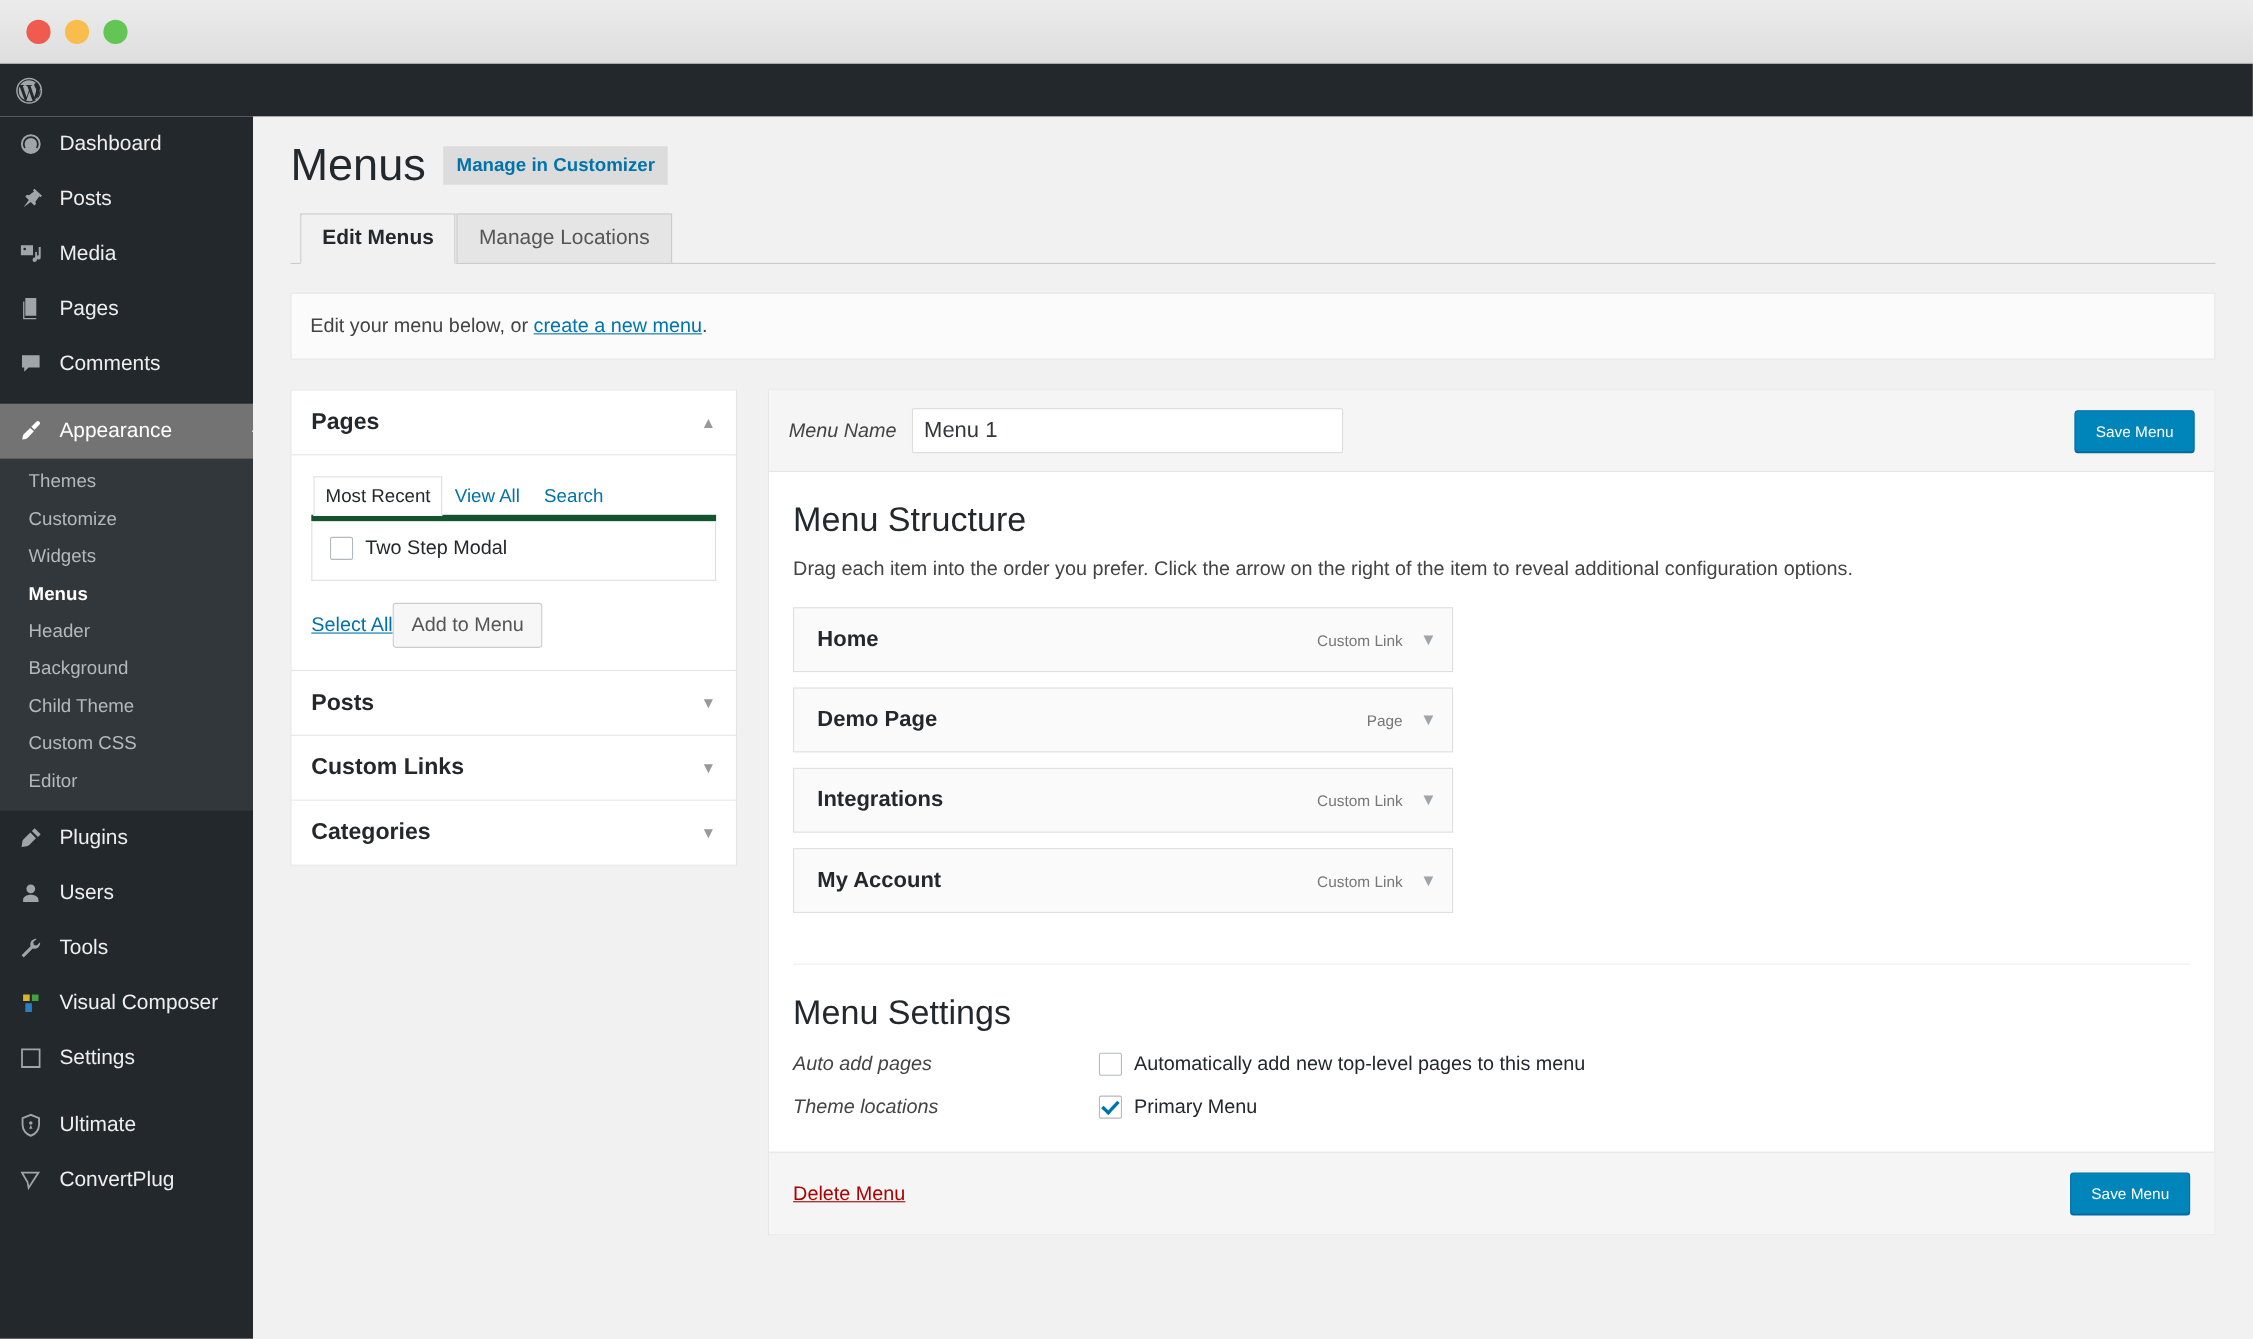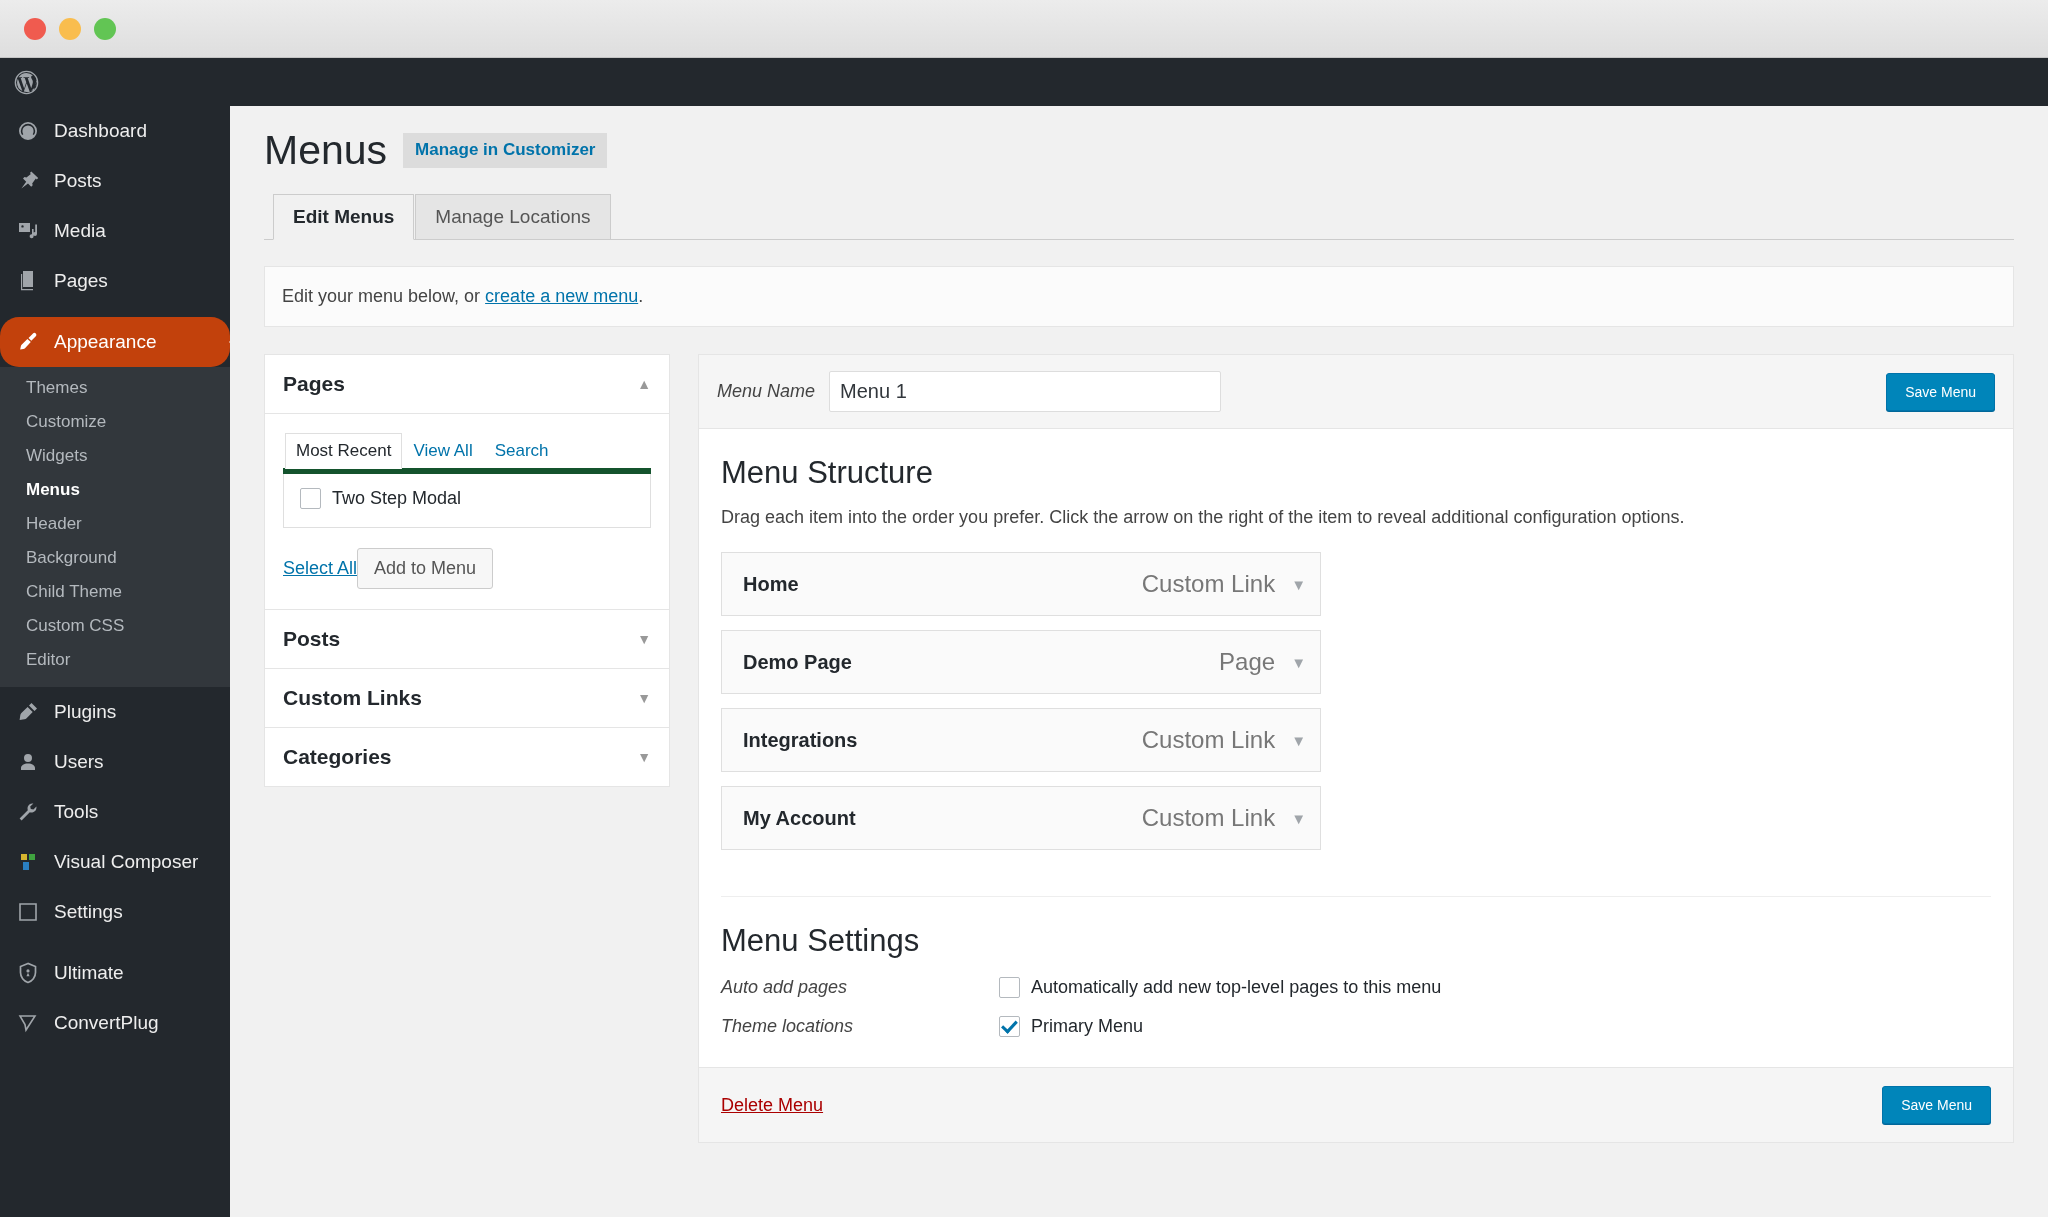--- a/index.html
+++ b/index.html
@@ -67,23 +67,22 @@
     cursor: pointer;
   }
   .menu-top .mi {
     width: 32px; height: 26px;
     margin-right: 10px;
     display: flex; align-items: center; justify-content: center;
     color: #a0a5aa;
   }
   .menu-top .mi svg { width: 24px; height: 24px; display: block; fill: currentColor; }
   .menu-top.current {
-    background: #c2410c;
+    background: #737373;
     color: #fff;
-    border-radius: 19px;
   }
   .menu-top.current .mi { color: #fff; }
   .menu-top.current::after {
     content: "";
     position: absolute;
     right: -10px; top: 50%;
     transform: translateY(-50%);
     border-top: 10px solid transparent;
     border-bottom: 10px solid transparent;
     border-right: 11px solid #f1f1f1;
@@ -361,21 +360,21 @@
     font-size: 20px;
     font-weight: bold;
     color: #23282d;
   }
   .mi-right {
     display: flex;
     align-items: center;
     gap: 16px;
   }
   .mi-type {
-    font-size: 24px;
+    font-size: 14px;
     color: #777;
   }
   .mi-caret {
     color: #a0a5aa;
     font-size: 15px;
     cursor: pointer;
     line-height: 1;
   }
   #menu-settings {
     border-top: 1px solid #eee;
@@ -466,20 +465,28 @@
 
   <div class="menu-top">
     <span class="mi">
       <svg viewBox="0 0 24 24">
           <path d="M7 2h10v16H7zM5 5h1.2v15H17v1.2H5z"></path>
         </svg>
     </span>
     <span>Pages</span>
   </div>
 
+  <div class="menu-top">
+    <span class="mi">
+      <svg viewBox="0 0 24 24">
+          <path d="M4 4h16v11H10l-4 4v-4H4z"></path>
+        </svg>
+    </span>
+    <span>Comments</span>
+  </div>
 
   <div class="menu-sep"></div>
 
   <div class="menu-top current">
     <span class="mi">
       <svg viewBox="0 0 24 24">
           <path d="M19.8 3.4a2 2 0 0 0-2.8 0l-4.5 4.5 2.8 2.8 4.5-4.5a2 2 0 0 0 0-2.8zM11.4 9 5.6 14.8a3 3 0 0 0-.8 1.6l-.6 3.2 3.2-.6a3 3 0 0 0 1.6-.8L14.8 12z"></path>
         </svg>
     </span>
     <span>Appearance</span>

